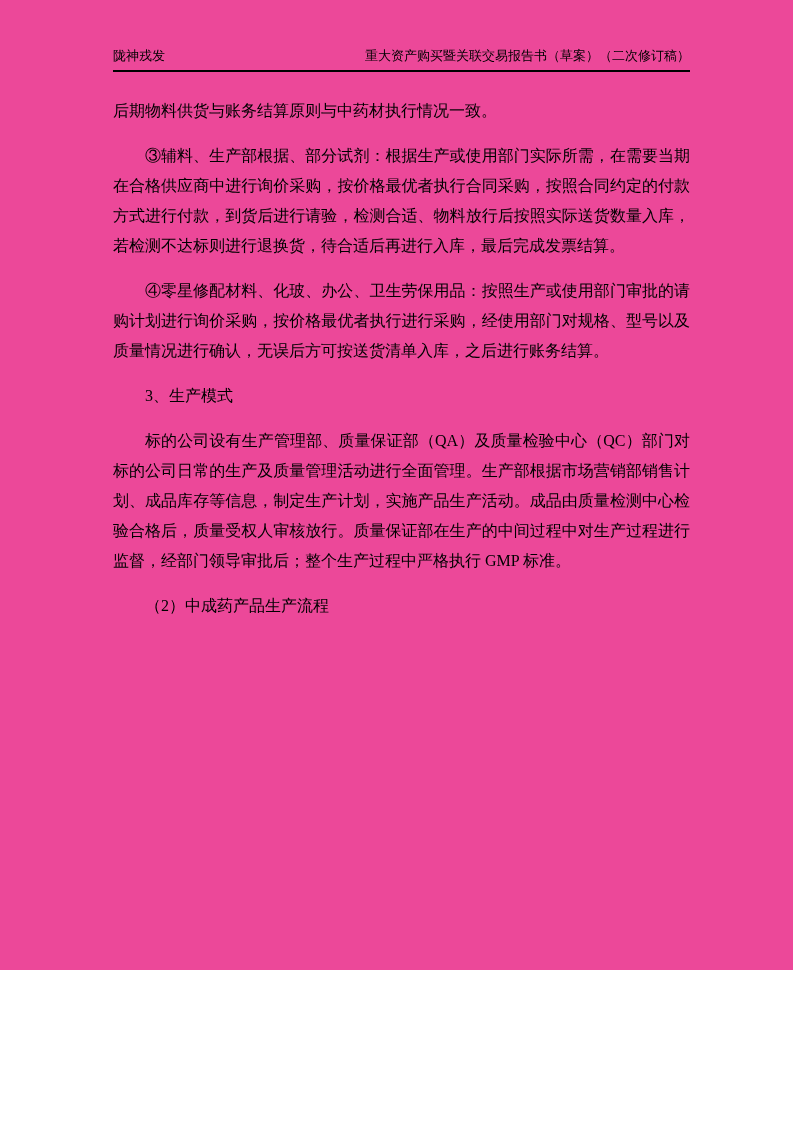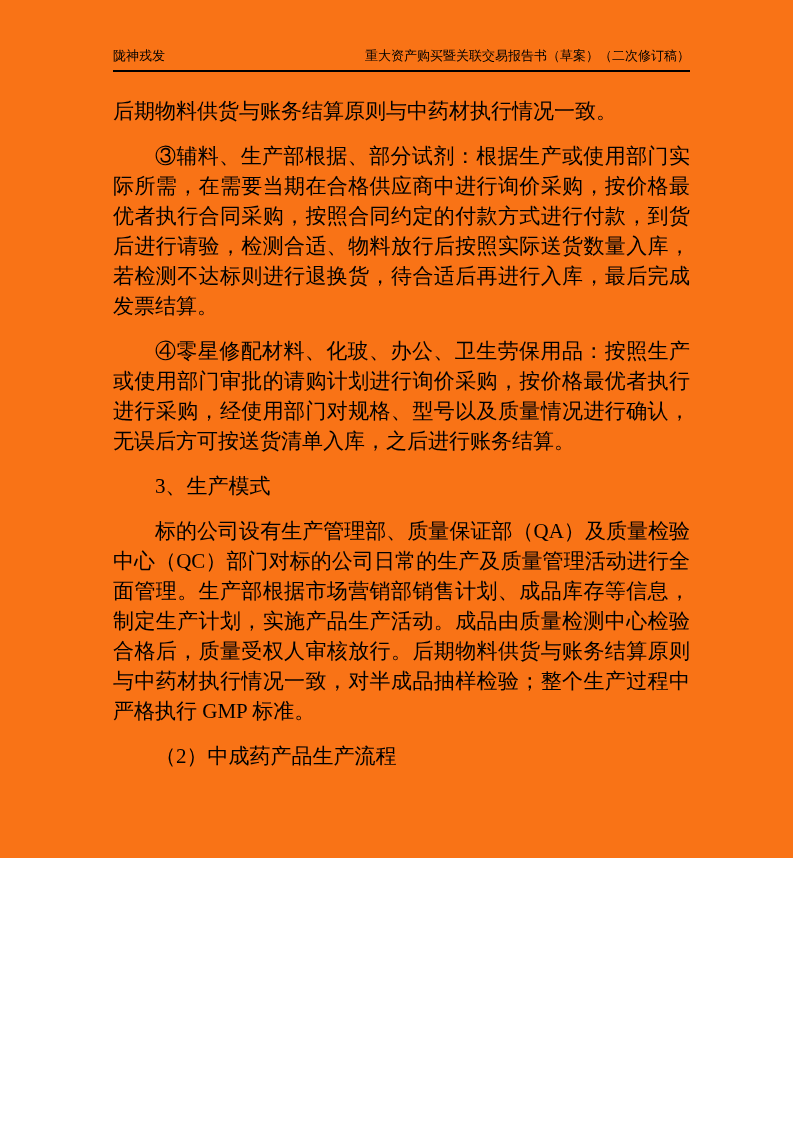--- a/index.html
+++ b/index.html
@@ -4,22 +4,22 @@
 <style>
   * { margin: 0; padding: 0; box-sizing: border-box; }
   html, body { background: #ffffff; }
   body {
     font-family: "Liberation Serif", "DejaVu Serif", serif;
     color: #000000;
   }
   .page {
     position: relative;
     width: 793px;
-    height: 858px;
-    background: #f97316;
+    height: 970px;
+    background: #ec4899;
     overflow: hidden;
   }
   .page-header {
     position: absolute;
     left: 113px;
     top: 47px;
     width: 577px;
     display: flex;
     justify-content: space-between;
     align-items: flex-end;
@@ -29,21 +29,21 @@
     border-bottom: 2px solid #000000;
   }
   .page-header .htxt { white-space: nowrap; }
   .content {
     position: absolute;
     left: 113px;
     top: 96px;
     width: 577px;
   }
   .content p {
-    font-size: 21px;
+    font-size: 16px;
     line-height: 30px;
     text-align: justify;
     margin: 0 0 15px 0;
     word-break: break-all;
   }
   .content p.indent { text-indent: 2em; }
   .page-footer {
     position: absolute;
     top: 1022px;
     right: 83px;
@@ -60,19 +60,19 @@
   <div class="page-header">
     <span class="htxt">陇神戎发</span>
     <span class="htxt">重大资产购买暨关联交易报告书（草案）（二次修订稿）</span>
   </div>
 
   <div class="content">
     <p>后期物料供货与账务结算原则与中药材执行情况一致。</p>
     <p class="indent">③辅料、生产部根据、部分试剂：根据生产或使用部门实际所需，在需要当期在合格供应商中进行询价采购，按价格最优者执行合同采购，按照合同约定的付款方式进行付款，到货后进行请验，检测合适、物料放行后按照实际送货数量入库，若检测不达标则进行退换货，待合适后再进行入库，最后完成发票结算。</p>
     <p class="indent">④零星修配材料、化玻、办公、卫生劳保用品：按照生产或使用部门审批的请购计划进行询价采购，按价格最优者执行进行采购，经使用部门对规格、型号以及质量情况进行确认，无误后方可按送货清单入库，之后进行账务结算。</p>
     <p class="indent">3、生产模式</p>
-    <p class="indent">标的公司设有生产管理部、质量保证部（QA）及质量检验中心（QC）部门对标的公司日常的生产及质量管理活动进行全面管理。生产部根据市场营销部销售计划、成品库存等信息，制定生产计划，实施产品生产活动。成品由质量检测中心检验合格后，质量受权人审核放行。后期物料供货与账务结算原则与中药材执行情况一致，对半成品抽样检验；整个生产过程中严格执行 GMP 标准。</p>
+    <p class="indent">标的公司设有生产管理部、质量保证部（QA）及质量检验中心（QC）部门对标的公司日常的生产及质量管理活动进行全面管理。生产部根据市场营销部销售计划、成品库存等信息，制定生产计划，实施产品生产活动。成品由质量检测中心检验合格后，质量受权人审核放行。质量保证部在生产的中间过程中对生产过程进行监督，经部门领导审批后；整个生产过程中严格执行 GMP 标准。</p>
     <p class="indent">（2）中成药产品生产流程</p>
   </div>
 
   <div class="page-footer">141 / 371</div>
 
 </div>
 
 </body></html>

